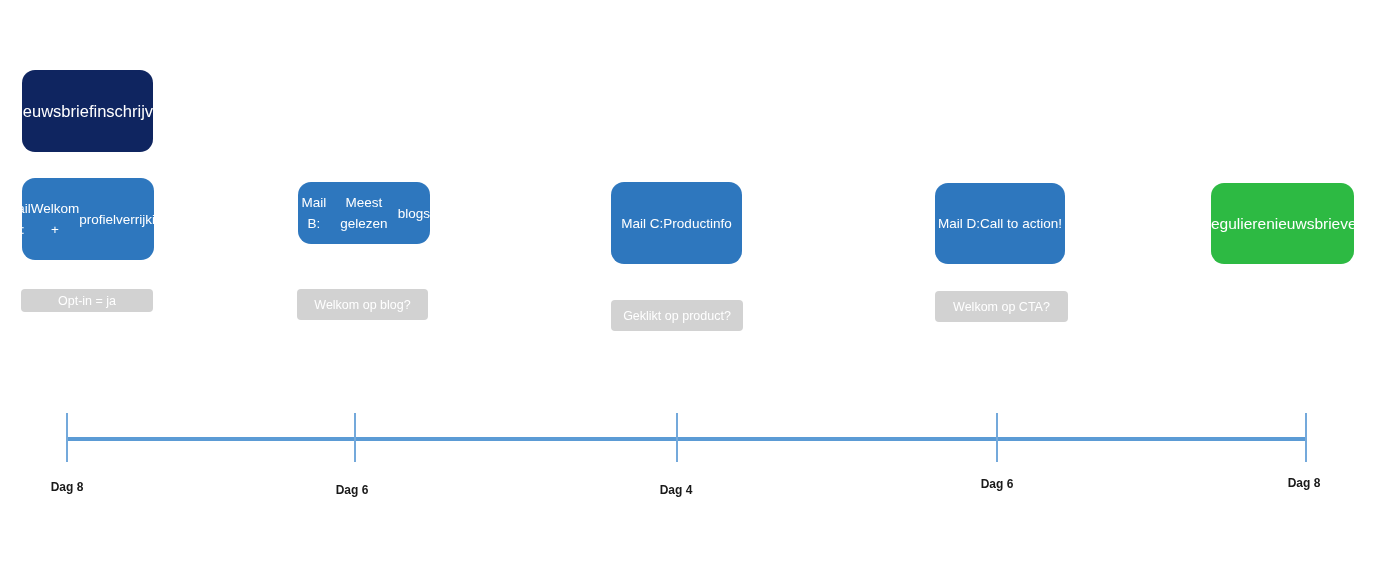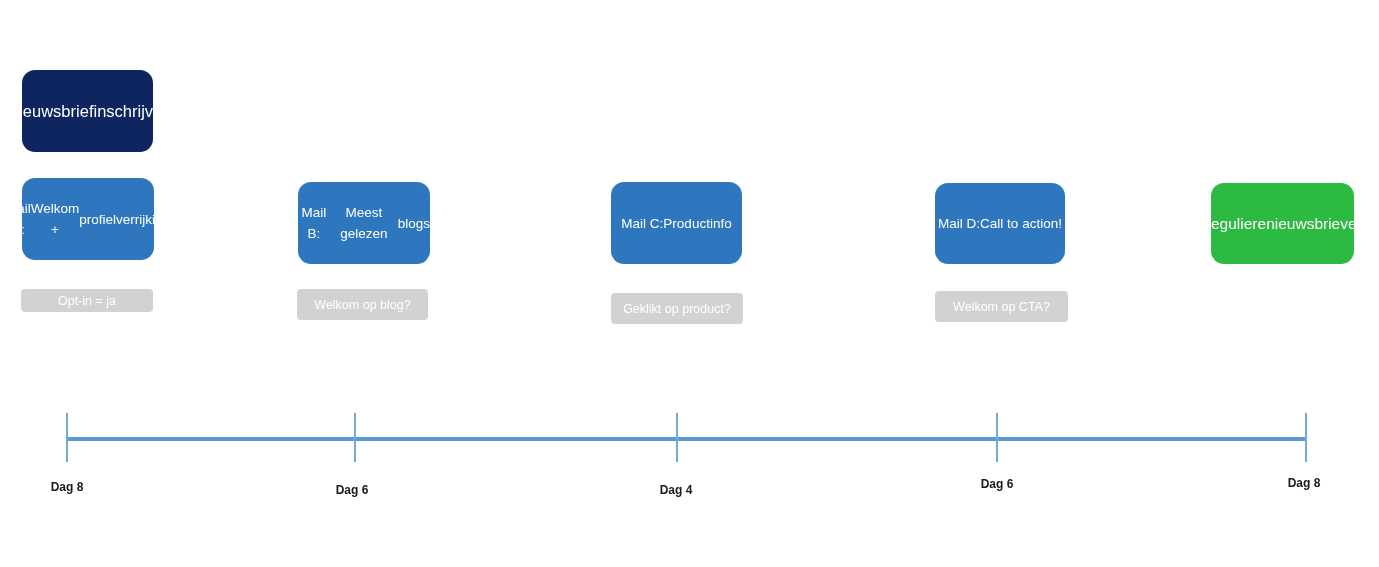--- a/index.html
+++ b/index.html
@@ -33,21 +33,21 @@
     font-size: 16.5px;
     line-height: 27px;
   }
   .mail-node {
     background: #2E77BE;
     border-radius: 13px;
     font-size: 13.5px;
     line-height: 21px;
   }
   .mail-a { left: 22px;  top: 178px; width: 132px; height: 82px; }
-  .mail-b { left: 298px; top: 182px; width: 132px; height: 82px; }
+  .mail-b { left: 298px; top: 182px; width: 132px; height: 62px; }
   .mail-c { left: 611px; top: 182px; width: 131px; height: 82px; }
   .mail-d { left: 935px; top: 183px; width: 130px; height: 81px; }
   .outcome-node {
     left: 1211px; top: 183px;
     width: 143px; height: 81px;
     background: #2DBA43;
     border-radius: 13px;
     font-size: 15.5px;
     line-height: 26px;
   }
@@ -58,21 +58,21 @@
     color: #ffffff;
     font-size: 12.5px;
     display: flex;
     align-items: center;
     justify-content: center;
     text-align: center;
     box-sizing: border-box;
   }
   .cond-a { left: 21px;  top: 289px; width: 132px; height: 23px; }
   .cond-b { left: 297px; top: 289px; width: 131px; height: 31px; }
-  .cond-c { left: 611px; top: 293px; width: 132px; height: 31px; }
+  .cond-c { left: 611px; top: 300px; width: 132px; height: 31px; }
   .cond-d { left: 935px; top: 291px; width: 133px; height: 31px; }
   .timeline-line {
     position: absolute;
     left: 67px; top: 437px;
     width: 1240px; height: 4px;
     background: #5B9BD5;
   }
   .timeline-tick {
     position: absolute;
     top: 413px;

